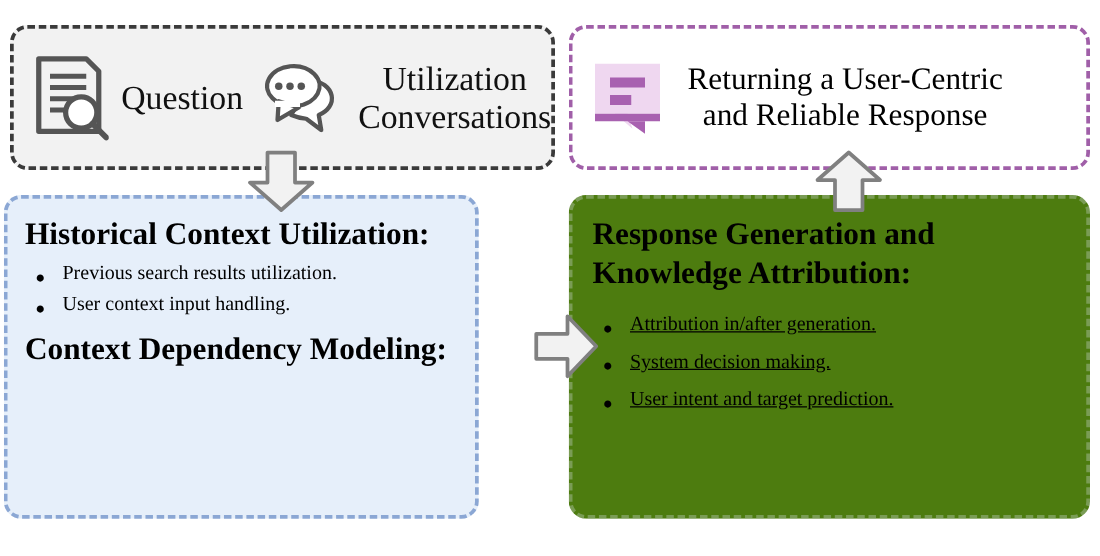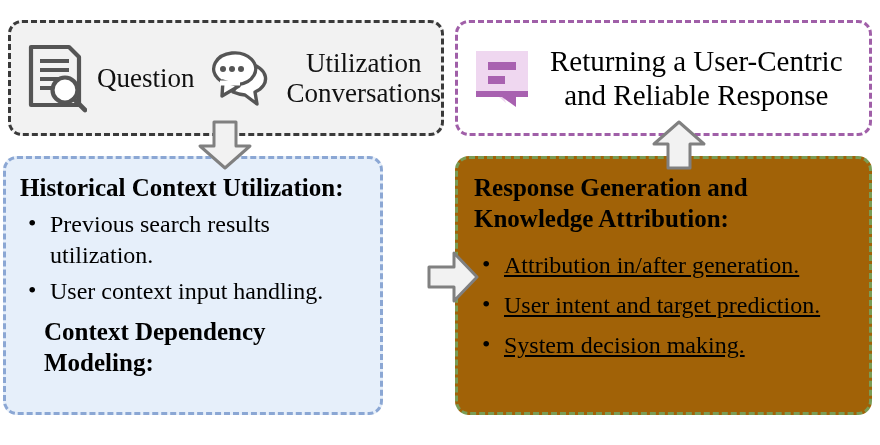--- a/index.html
+++ b/index.html
@@ -62,70 +62,70 @@
     border: 3px dashed #8ba7d4;
     padding: 14px 12px 10px 14px;
   }
 
   
   .box-right {
     left: 455px;
     top: 156px;
     width: 417px;
     height: 259px;
-    background: #a16207;
+    background: #4d7c0f;
     border: 3px dashed #7a9c55;
     padding: 14px 12px 10px 16px;
   }
 
   
   .top-item {
     display: flex;
     align-items: center;
   }
   .top-label {
     font-size: 27px;
     color: #111111;
     line-height: 1.12;
     white-space: pre-line;
     text-align: center;
   }
   .label-question  { margin-left: 10px; }
   .label-hist      { margin-left: 12px; }
   .label-returning {
     margin-left: 16px;
-    font-size: 29px;
+    font-size: 25px;
     line-height: 1.18;
     text-align: center;
     white-space: pre-line;
   }
 
   .icon-doc      { flex: 0 0 auto; width: 62px; height: 70px; }
   .icon-bubbles  { flex: 0 0 auto; width: 66px; height: 60px; margin-left: 14px;}
   .icon-chat     { flex: 0 0 auto; width: 62px; height: 62px; }
 
   
   .heading {
     font-size: 25px;
     font-weight: bold;
     color: #000000;
     line-height: 1.22;
     margin: 0 0 2px 0;
     white-space: pre-line;
   }
-  .heading.second { margin-top: 10px; margin-left: 24px; }
+  .heading.second { margin-top: 10px; }
 
   ul.bullets {
     list-style: none;
     margin: 0;
     padding: 0;
   }
   ul.bullets li {
     position: relative;
-    font-size: 24px;
+    font-size: 16px;
     color: #000000;
     line-height: 1.30;
     padding-left: 30px;
     margin: 5px 0;
   }
   ul.bullets li::before {
     content: "\2022";
     position: absolute;
     left: 8px;
     top: -1px;
@@ -204,22 +204,22 @@
       <li>User context input handling.</li>
     </ul>
     <div class="heading second">Context Dependency Modeling:</div>
   </div>
 
   <div class="box box-right">
     <div class="heading">Response Generation and
 Knowledge Attribution:</div>
     <ul class="bullets">
       <li>Attribution in/after generation.</li>
+      <li>System decision making.</li>
       <li>User intent and target prediction.</li>
-      <li>System decision making.</li>
     </ul>
   </div>
 
   <span class="arrow arrow-down">
     <svg viewBox="0 0 58 50" width="58" height="50">
       <path d="M18 2 H40 V26 H54 L29 48 L4 26 H18 Z" fill="#f2f2f2" stroke="#808080" stroke-width="3" stroke-linejoin="round"></path>
     </svg>
   </span>
 
   <span class="arrow arrow-up">

